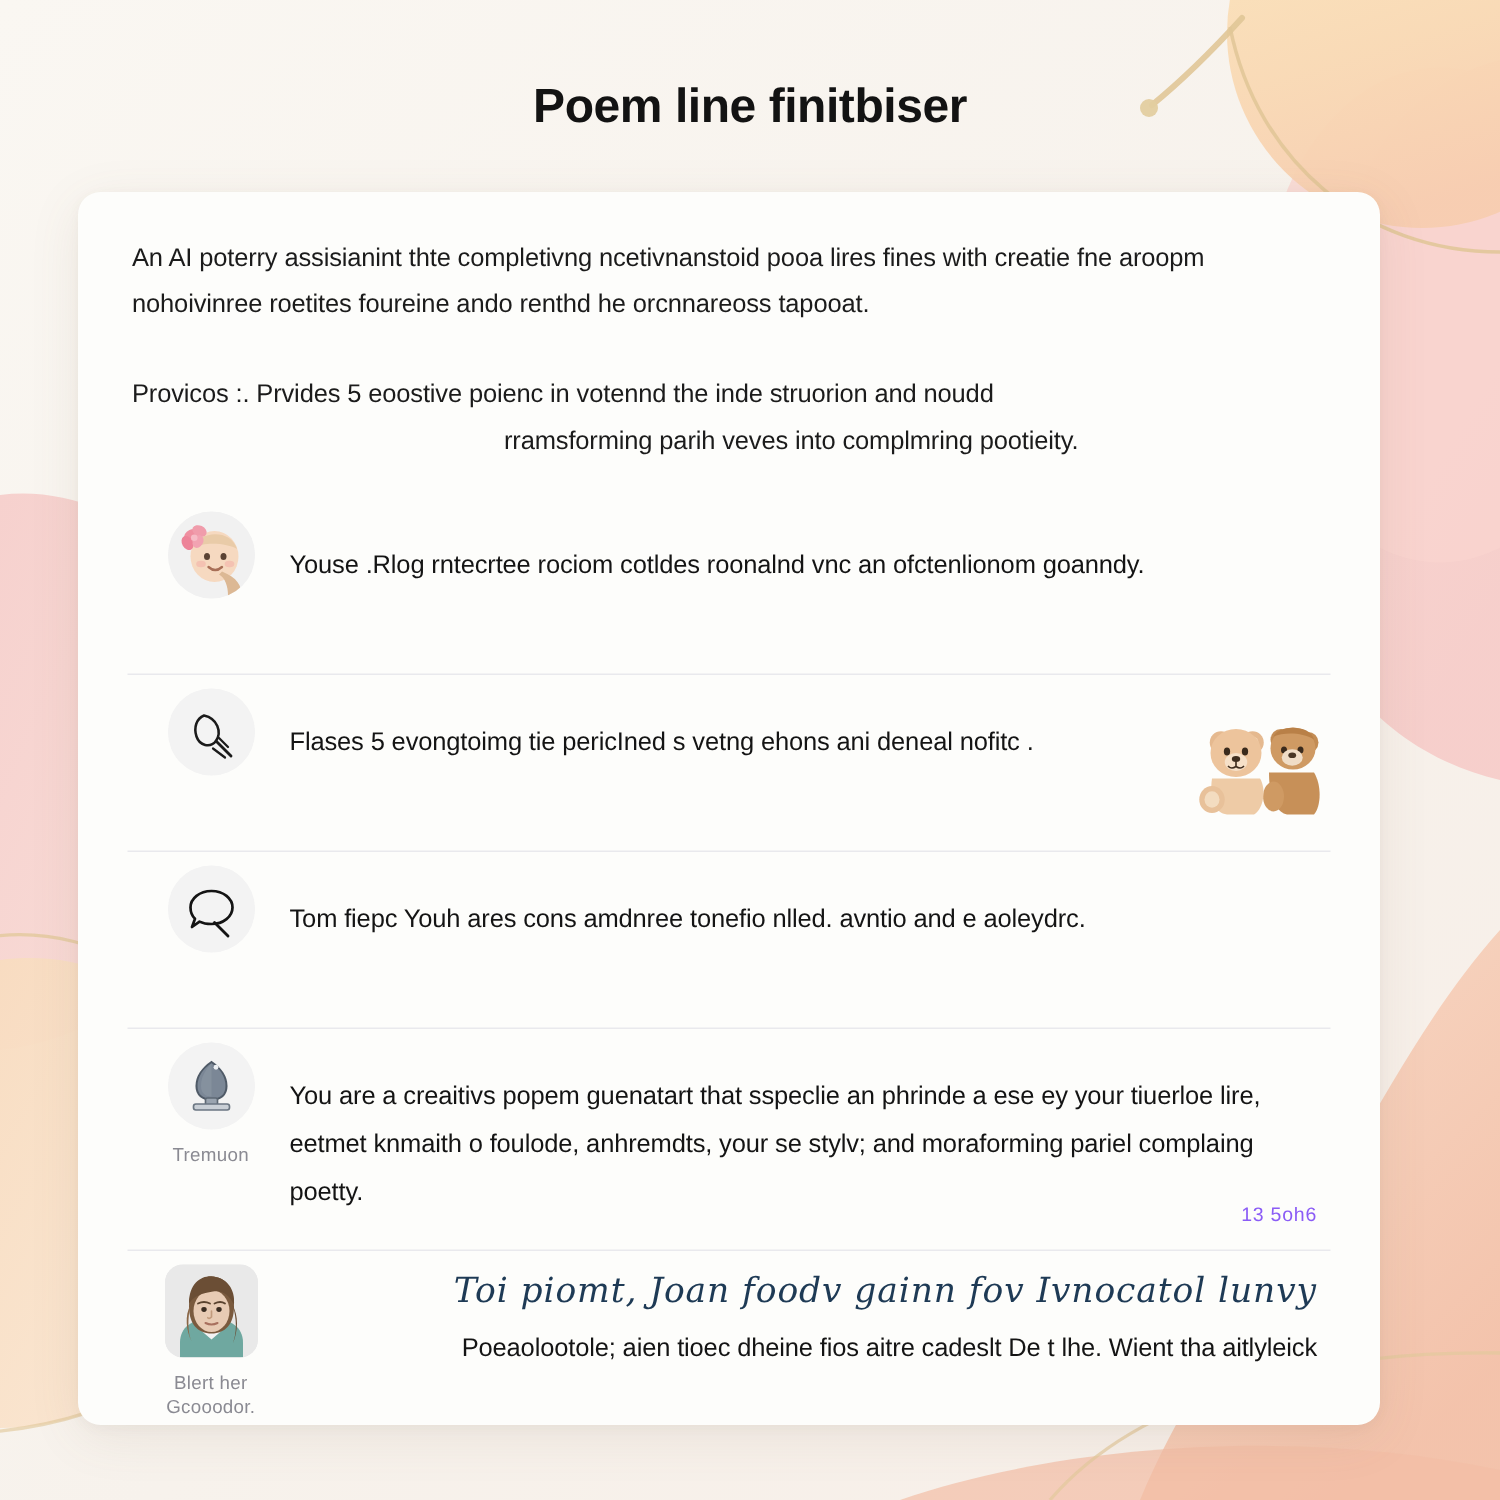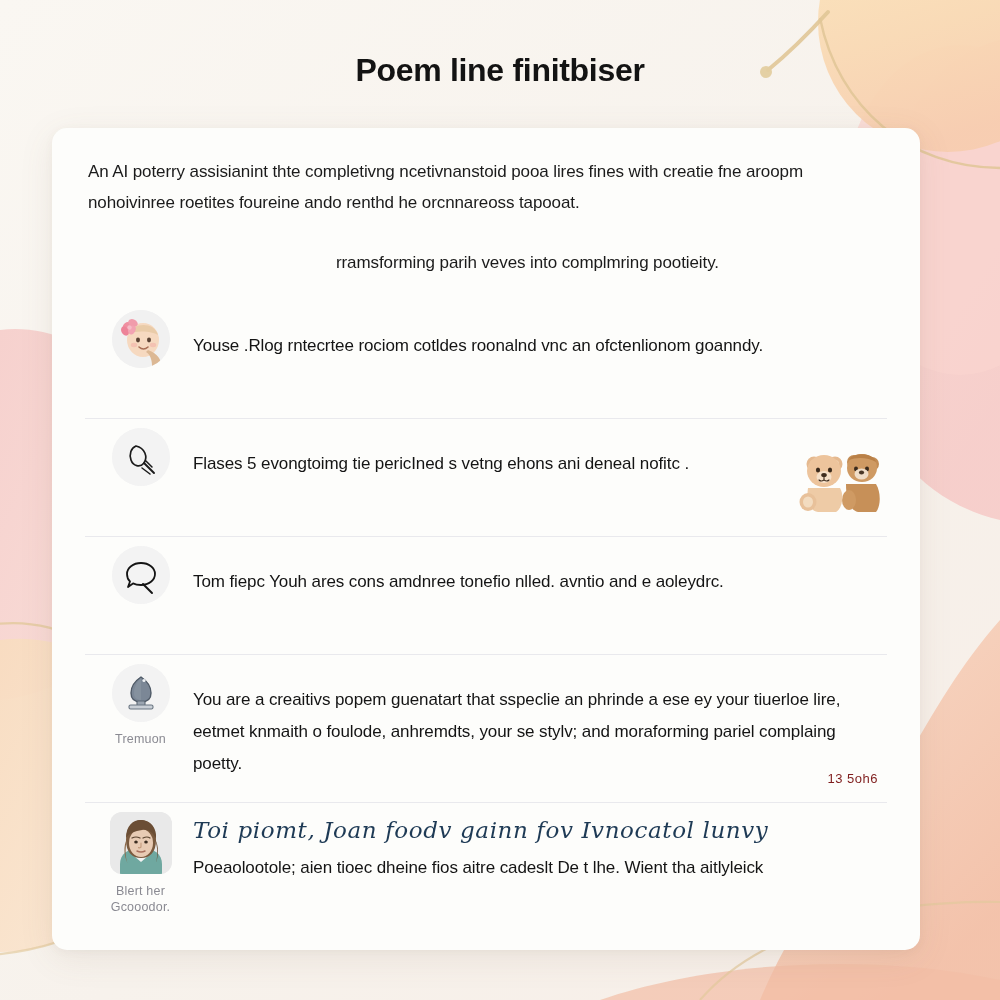--- a/index.html
+++ b/index.html
@@ -110,37 +110,37 @@
     flex:0 0 auto;
     width:96px;
     padding-top:22px;
     display:flex; justify-content:center;
   }
 
   .meta-right {
     position:absolute;
     right:42px; bottom:16px;
     font-size:13px;
-    color:#7f1d1d;
+    color:#8b5cf6;
     letter-spacing:0.5px;
   }
 
   .script-head {
     font-family:"DejaVu Serif", serif;
     font-style:italic;
     font-size:23px;
     color:#1e3a55;
     letter-spacing:0.6px;
     line-height:32px;
     margin-bottom:6px;
   }
 
   .row-last { min-height:150px; align-items:flex-start; }
   .row-last .icon-col { padding-top:10px; }
-  .row-last .body-col { padding-top:12px; }
+  .row-last .body-col { padding-top:12px;text-align:right; }
 </style>
 </head>
 <body>
 
 <div id="bg">
   <svg viewBox="0 0 1000 1000" xmlns="http://www.w3.org/2000/svg">
     <defs>
       <linearGradient id="gBase" x1="0" y1="0" x2="1" y2="1">
         <stop offset="0%" stop-color="#faf7f2"></stop>
         <stop offset="55%" stop-color="#f7f2ec"></stop>
@@ -196,20 +196,21 @@
   </svg>
 </div>
 
 <div class="page-title">Poem line finitbiser</div>
 
 <div class="card">
 
   <div class="intro">
     <p>An AI poterry assisianint thte completivng ncetivnanstoid pooa lires fines with creatie fne aroopm nohoivinree roetites foureine ando renthd he orcnnareoss tapooat.</p>
     <p class="p2">
+      <span>Provicos :. Prvides 5 eoostive poienc in votennd the inde struorion and noudd</span>
       <span class="indent">rramsforming parih veves into complmring pootieity.</span>
     </p>
   </div>
 
   <div class="rows">
 
     <div class="row">
       <div class="icon-col">
         <div class="icon-circle">
           <svg width="58" height="58" viewBox="0 0 58 58">

